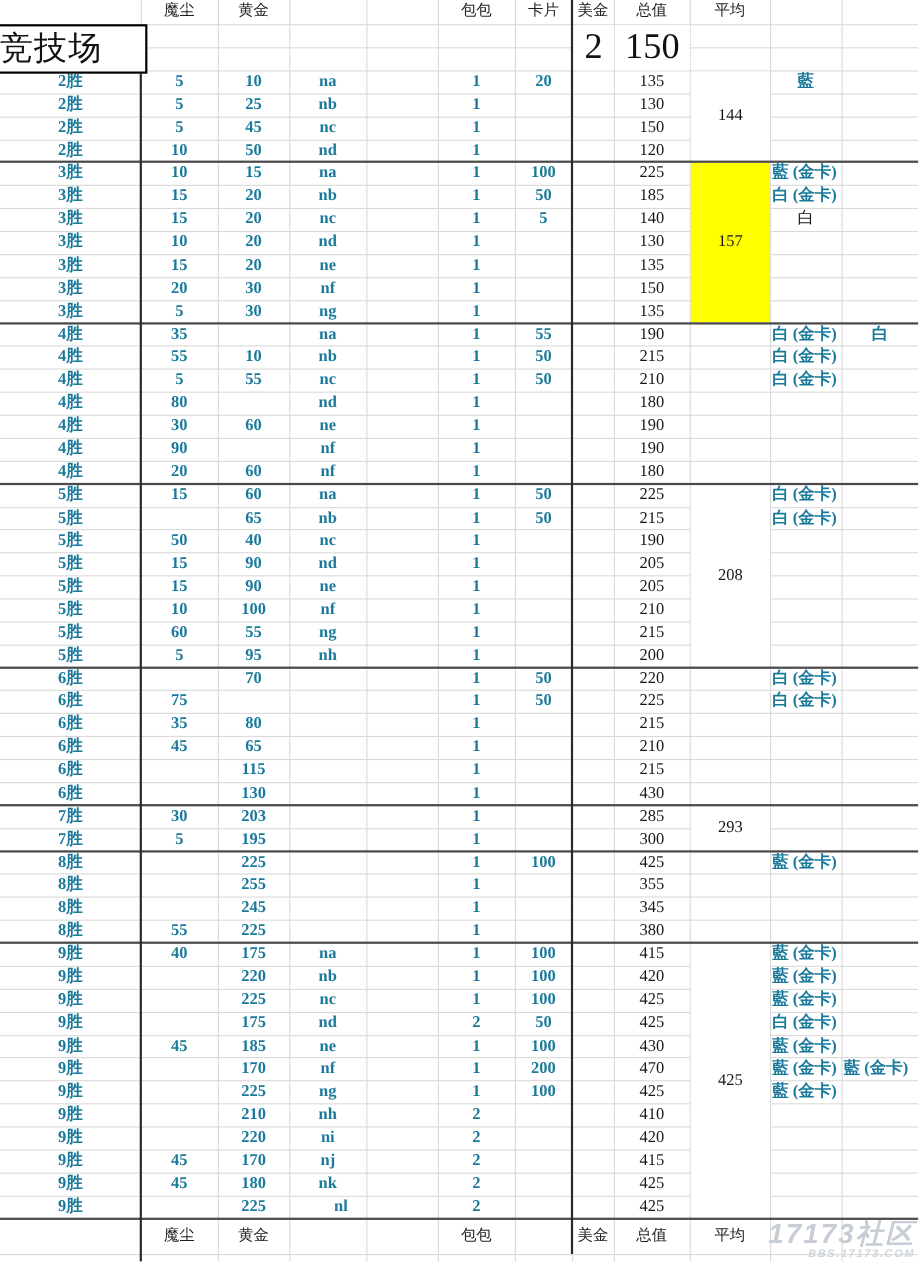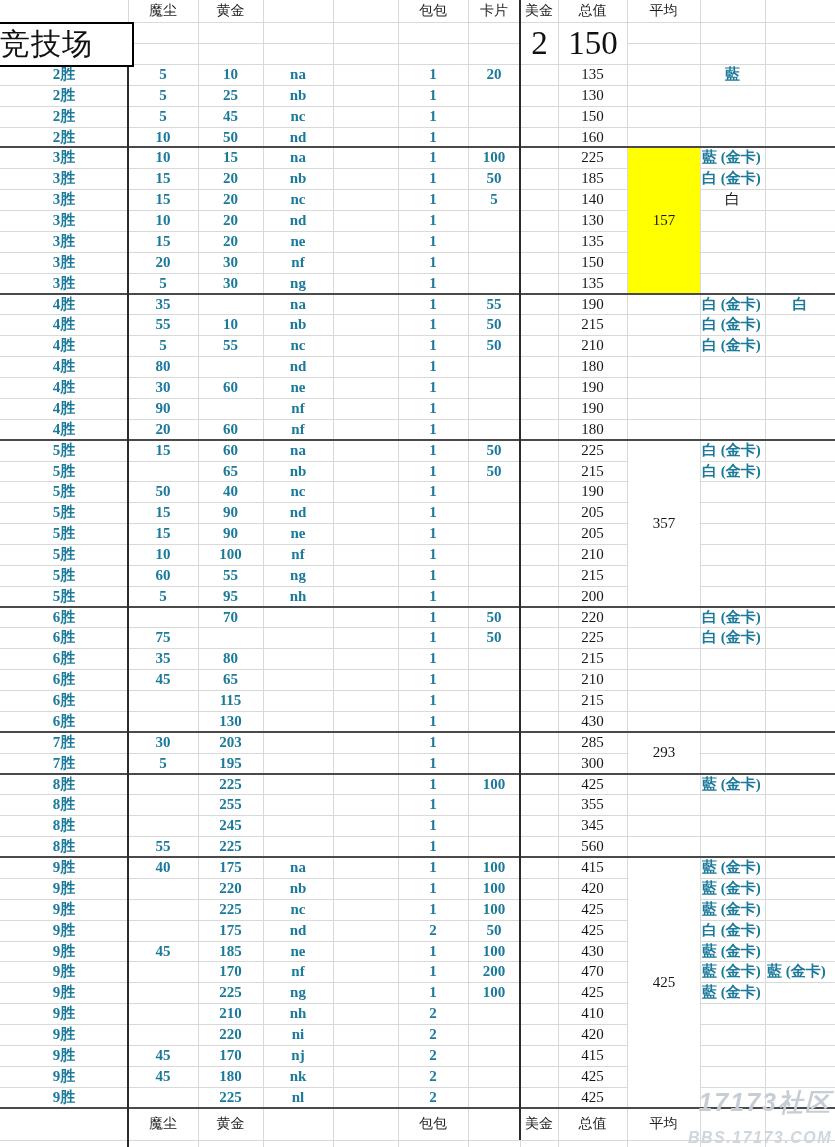--- a/index.html
+++ b/index.html
@@ -27,21 +27,21 @@
           text-align:center;font-size:33px;color:#111;}
   #usdVal{left:521px;width:37px;}
   #totalVal{left:559px;width:68px;}
   .titlebox{position:absolute;left:-4px;top:22px;width:132px;height:41px;background:#fff;
             border:2.5px solid #000;z-index:5;display:flex;align-items:center;
             font-size:30px;color:#111;padding-left:2px;letter-spacing:1px;white-space:nowrap;overflow:visible;}
   .wm{position:absolute;right:3px;bottom:1px;z-index:6;text-align:right;
       color:#c6cdd4;font-family:"Liberation Sans","DejaVu Sans",sans-serif;
       font-style:italic;font-weight:bold;line-height:1;}
   .wm .l1{font-size:25px;letter-spacing:2px;}
-  .wm .l2{font-size:16px;letter-spacing:1.5px;color:#cfd6dc;margin-top:15px;}
+  .wm .l2{font-size:10px;letter-spacing:1.5px;color:#cfd6dc;margin-top:1px;}
 </style>
 </head>
 <body>
 
 <div id="sheet">
 
   <div class="hcell cB">魔尘</div>
   <div class="hcell cC">黄金</div>
   <div class="hcell cF">包包</div>
   <div class="hcell cG">卡片</div>
@@ -125,20 +125,21 @@
     <div class="hline" style="top: 940.54px;"></div>
     <div class="hline" style="top: 961.41px;"></div>
     <div class="hline" style="top: 982.28px;"></div>
     <div class="hline" style="top: 1003.15px;"></div>
     <div class="hline" style="top: 1024.02px;"></div>
     <div class="hline" style="top: 1044.89px;"></div>
     <div class="hline" style="top: 1065.76px;"></div>
     <div class="hline" style="top: 1086.63px;"></div>
     <div class="hline" style="top: 1107.5px;"></div>
     <div class="hline" style="top: 1139.5px;"></div>
+    <div class="merged" style="left: 628px; top: 65px; width: 72px; height: 81.48px;">144</div>
     <div class="cell teal" style="left: 0px; top: 64px; width: 128px; line-height: 20.87px;">2胜</div>
     <div class="cell teal" style="left: 128px; top: 64px; width: 70px; line-height: 20.87px;">5</div>
     <div class="cell teal" style="left: 198px; top: 64px; width: 65px; line-height: 20.87px;">10</div>
     <div class="cell teal" style="left: 263px; top: 64px; width: 70px; line-height: 20.87px;">na</div>
     <div class="cell teal" style="left: 398px; top: 64px; width: 70px; line-height: 20.87px;">1</div>
     <div class="cell teal" style="left: 468px; top: 64px; width: 52px; line-height: 20.87px;">20</div>
     <div class="cell blk" style="left: 558px; top: 64px; width: 69px; line-height: 20.87px;">135</div>
     <div class="cell teal" style="top: 64px; line-height: 20.87px; left: 700px; width: 65px;">藍</div>
     <div class="cell teal" style="left: 0px; top: 84.87px; width: 128px; line-height: 20.87px;">2胜</div>
     <div class="cell teal" style="left: 128px; top: 84.87px; width: 70px; line-height: 20.87px;">5</div>
@@ -150,21 +151,21 @@
     <div class="cell teal" style="left: 128px; top: 105.74px; width: 70px; line-height: 20.87px;">5</div>
     <div class="cell teal" style="left: 198px; top: 105.74px; width: 65px; line-height: 20.87px;">45</div>
     <div class="cell teal" style="left: 263px; top: 105.74px; width: 70px; line-height: 20.87px;">nc</div>
     <div class="cell teal" style="left: 398px; top: 105.74px; width: 70px; line-height: 20.87px;">1</div>
     <div class="cell blk" style="left: 558px; top: 105.74px; width: 69px; line-height: 20.87px;">150</div>
     <div class="cell teal" style="left: 0px; top: 126.61px; width: 128px; line-height: 20.87px;">2胜</div>
     <div class="cell teal" style="left: 128px; top: 126.61px; width: 70px; line-height: 20.87px;">10</div>
     <div class="cell teal" style="left: 198px; top: 126.61px; width: 65px; line-height: 20.87px;">50</div>
     <div class="cell teal" style="left: 263px; top: 126.61px; width: 70px; line-height: 20.87px;">nd</div>
     <div class="cell teal" style="left: 398px; top: 126.61px; width: 70px; line-height: 20.87px;">1</div>
-    <div class="cell blk" style="left: 558px; top: 126.61px; width: 69px; line-height: 20.87px;">160</div>
+    <div class="cell blk" style="left: 558px; top: 126.61px; width: 69px; line-height: 20.87px;">120</div>
     <div class="merged" style="left: 628px; top: 148.48px; width: 72px; height: 144.09px; background: rgb(255, 255, 0);">157</div>
     <div class="cell teal" style="left: 0px; top: 147.48px; width: 128px; line-height: 20.87px;">3胜</div>
     <div class="cell teal" style="left: 128px; top: 147.48px; width: 70px; line-height: 20.87px;">10</div>
     <div class="cell teal" style="left: 198px; top: 147.48px; width: 65px; line-height: 20.87px;">15</div>
     <div class="cell teal" style="left: 263px; top: 147.48px; width: 70px; line-height: 20.87px;">na</div>
     <div class="cell teal" style="left: 398px; top: 147.48px; width: 70px; line-height: 20.87px;">1</div>
     <div class="cell teal" style="left: 468px; top: 147.48px; width: 52px; line-height: 20.87px;">100</div>
     <div class="cell blk" style="left: 558px; top: 147.48px; width: 69px; line-height: 20.87px;">225</div>
     <div class="cell teal" style="top: 147.48px; line-height: 20.87px; left: 702px; text-align: left;">藍 (金卡)</div>
     <div class="cell teal" style="left: 0px; top: 168.35px; width: 128px; line-height: 20.87px;">3胜</div>
@@ -246,21 +247,21 @@
     <div class="cell teal" style="left: 128px; top: 397.92px; width: 70px; line-height: 20.87px;">90</div>
     <div class="cell teal" style="left: 263px; top: 397.92px; width: 70px; line-height: 20.87px;">nf</div>
     <div class="cell teal" style="left: 398px; top: 397.92px; width: 70px; line-height: 20.87px;">1</div>
     <div class="cell blk" style="left: 558px; top: 397.92px; width: 69px; line-height: 20.87px;">190</div>
     <div class="cell teal" style="left: 0px; top: 418.79px; width: 128px; line-height: 20.87px;">4胜</div>
     <div class="cell teal" style="left: 128px; top: 418.79px; width: 70px; line-height: 20.87px;">20</div>
     <div class="cell teal" style="left: 198px; top: 418.79px; width: 65px; line-height: 20.87px;">60</div>
     <div class="cell teal" style="left: 263px; top: 418.79px; width: 70px; line-height: 20.87px;">nf</div>
     <div class="cell teal" style="left: 398px; top: 418.79px; width: 70px; line-height: 20.87px;">1</div>
     <div class="cell blk" style="left: 558px; top: 418.79px; width: 69px; line-height: 20.87px;">180</div>
-    <div class="merged" style="left: 628px; top: 440.66px; width: 72px; height: 164.96px;">357</div>
+    <div class="merged" style="left: 628px; top: 440.66px; width: 72px; height: 164.96px;">208</div>
     <div class="cell teal" style="left: 0px; top: 439.66px; width: 128px; line-height: 20.87px;">5胜</div>
     <div class="cell teal" style="left: 128px; top: 439.66px; width: 70px; line-height: 20.87px;">15</div>
     <div class="cell teal" style="left: 198px; top: 439.66px; width: 65px; line-height: 20.87px;">60</div>
     <div class="cell teal" style="left: 263px; top: 439.66px; width: 70px; line-height: 20.87px;">na</div>
     <div class="cell teal" style="left: 398px; top: 439.66px; width: 70px; line-height: 20.87px;">1</div>
     <div class="cell teal" style="left: 468px; top: 439.66px; width: 52px; line-height: 20.87px;">50</div>
     <div class="cell blk" style="left: 558px; top: 439.66px; width: 69px; line-height: 20.87px;">225</div>
     <div class="cell teal" style="top: 439.66px; line-height: 20.87px; left: 702px; text-align: left;">白 (金卡)</div>
     <div class="cell teal" style="left: 0px; top: 460.53px; width: 128px; line-height: 20.87px;">5胜</div>
     <div class="cell teal" style="left: 198px; top: 460.53px; width: 65px; line-height: 20.87px;">65</div>
@@ -357,21 +358,21 @@
     <div class="cell teal" style="left: 398px; top: 794.45px; width: 70px; line-height: 20.87px;">1</div>
     <div class="cell blk" style="left: 558px; top: 794.45px; width: 69px; line-height: 20.87px;">355</div>
     <div class="cell teal" style="left: 0px; top: 815.32px; width: 128px; line-height: 20.87px;">8胜</div>
     <div class="cell teal" style="left: 198px; top: 815.32px; width: 65px; line-height: 20.87px;">245</div>
     <div class="cell teal" style="left: 398px; top: 815.32px; width: 70px; line-height: 20.87px;">1</div>
     <div class="cell blk" style="left: 558px; top: 815.32px; width: 69px; line-height: 20.87px;">345</div>
     <div class="cell teal" style="left: 0px; top: 836.19px; width: 128px; line-height: 20.87px;">8胜</div>
     <div class="cell teal" style="left: 128px; top: 836.19px; width: 70px; line-height: 20.87px;">55</div>
     <div class="cell teal" style="left: 198px; top: 836.19px; width: 65px; line-height: 20.87px;">225</div>
     <div class="cell teal" style="left: 398px; top: 836.19px; width: 70px; line-height: 20.87px;">1</div>
-    <div class="cell blk" style="left: 558px; top: 836.19px; width: 69px; line-height: 20.87px;">560</div>
+    <div class="cell blk" style="left: 558px; top: 836.19px; width: 69px; line-height: 20.87px;">380</div>
     <div class="merged" style="left: 628px; top: 858.06px; width: 72px; height: 248.44px;">425</div>
     <div class="cell teal" style="left: 0px; top: 857.06px; width: 128px; line-height: 20.87px;">9胜</div>
     <div class="cell teal" style="left: 128px; top: 857.06px; width: 70px; line-height: 20.87px;">40</div>
     <div class="cell teal" style="left: 198px; top: 857.06px; width: 65px; line-height: 20.87px;">175</div>
     <div class="cell teal" style="left: 263px; top: 857.06px; width: 70px; line-height: 20.87px;">na</div>
     <div class="cell teal" style="left: 398px; top: 857.06px; width: 70px; line-height: 20.87px;">1</div>
     <div class="cell teal" style="left: 468px; top: 857.06px; width: 52px; line-height: 20.87px;">100</div>
     <div class="cell blk" style="left: 558px; top: 857.06px; width: 69px; line-height: 20.87px;">415</div>
     <div class="cell teal" style="top: 857.06px; line-height: 20.87px; left: 702px; text-align: left;">藍 (金卡)</div>
     <div class="cell teal" style="left: 0px; top: 877.93px; width: 128px; line-height: 20.87px;">9胜</div>
@@ -435,21 +436,21 @@
     <div class="cell teal" style="left: 398px; top: 1044.89px; width: 70px; line-height: 20.87px;">2</div>
     <div class="cell blk" style="left: 558px; top: 1044.89px; width: 69px; line-height: 20.87px;">415</div>
     <div class="cell teal" style="left: 0px; top: 1065.76px; width: 128px; line-height: 20.87px;">9胜</div>
     <div class="cell teal" style="left: 128px; top: 1065.76px; width: 70px; line-height: 20.87px;">45</div>
     <div class="cell teal" style="left: 198px; top: 1065.76px; width: 65px; line-height: 20.87px;">180</div>
     <div class="cell teal" style="left: 263px; top: 1065.76px; width: 70px; line-height: 20.87px; text-align: center;">nk</div>
     <div class="cell teal" style="left: 398px; top: 1065.76px; width: 70px; line-height: 20.87px;">2</div>
     <div class="cell blk" style="left: 558px; top: 1065.76px; width: 69px; line-height: 20.87px;">425</div>
     <div class="cell teal" style="left: 0px; top: 1086.63px; width: 128px; line-height: 20.87px;">9胜</div>
     <div class="cell teal" style="left: 198px; top: 1086.63px; width: 65px; line-height: 20.87px;">225</div>
-    <div class="cell teal" style="left: 263px; top: 1086.63px; width: 70px; line-height: 20.87px;">nl</div>
+    <div class="cell teal" style="left: 263px; top: 1086.63px; width: 70px; line-height: 20.87px; padding-left: 12px;">nl</div>
     <div class="cell teal" style="left: 398px; top: 1086.63px; width: 70px; line-height: 20.87px;">2</div>
     <div class="cell blk" style="left: 558px; top: 1086.63px; width: 69px; line-height: 20.87px;">425</div>
     <div class="heavyh" style="top: 146.48px;"></div>
     <div class="heavyh" style="top: 292.57px;"></div>
     <div class="heavyh" style="top: 438.66px;"></div>
     <div class="heavyh" style="top: 605.62px;"></div>
     <div class="heavyh" style="top: 730.84px;"></div>
     <div class="heavyh" style="top: 772.58px;"></div>
     <div class="heavyh" style="top: 856.06px;"></div>
     <div class="heavyh" style="top: 1106.5px;"></div>

